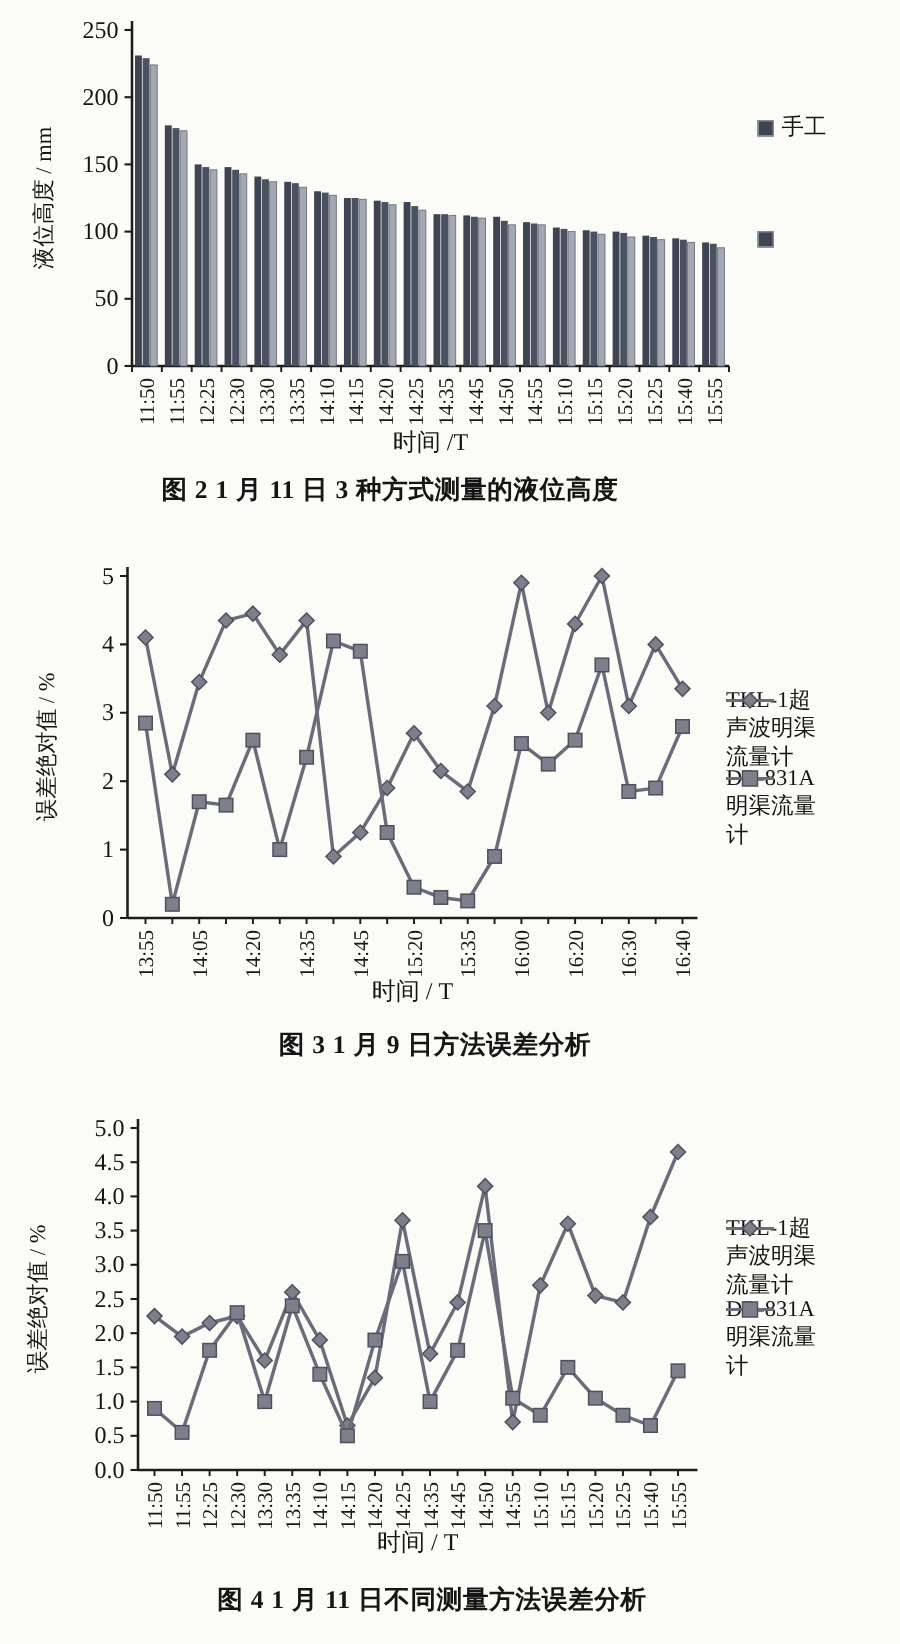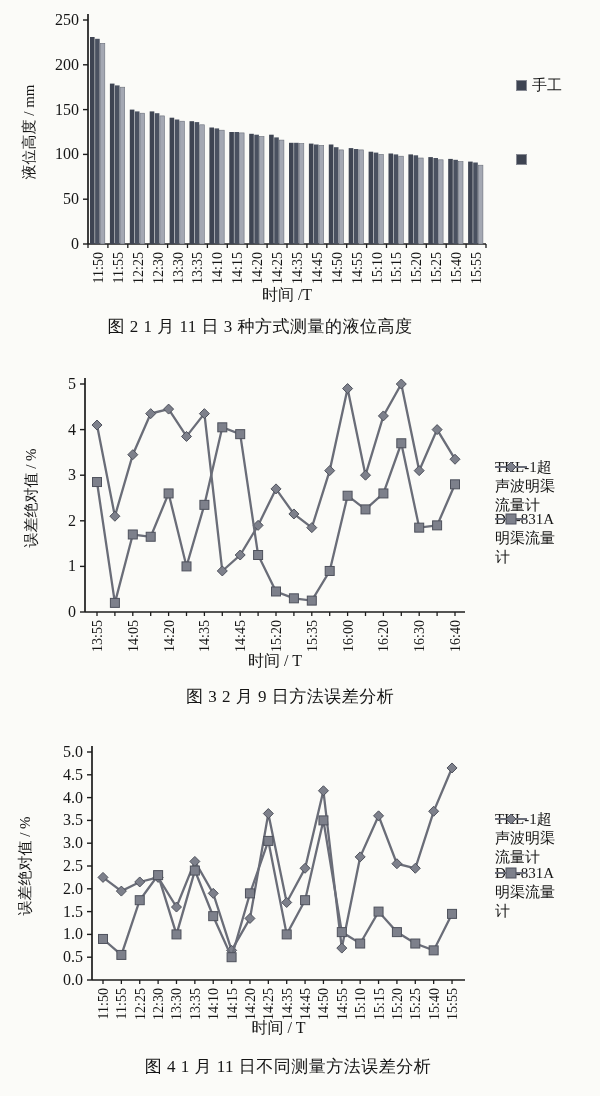--- a/index.html
+++ b/index.html
@@ -1,23 +1,23 @@
 <!DOCTYPE html>
 <html><head>
 <meta charset="utf-8">
 <style>
   html,body{margin:0;padding:0;background:#ffffff;}
   .page{position:relative;width:600px;height:1096px;background:#fbfbf8;
         font-family:"Liberation Serif","DejaVu Serif",serif;color:#151515;overflow:hidden;}
   .figure{position:absolute;left:0;width:600px;}
   .figure svg{position:absolute;left:0;top:0;}
   svg text{font-family:"Liberation Serif","DejaVu Serif",serif;fill:#161616;}
-  .caption{position:absolute;text-align:center;font-weight:normal;font-size:17px;
+  .caption{position:absolute;text-align:center;font-weight:bold;font-size:17px;
            letter-spacing:.5px;line-height:22px;}
-  .legend-item{position:absolute;display:flex;align-items:flex-start;margin-left:11px;}
+  .legend-item{position:absolute;display:flex;align-items:flex-start;}
   .legend-text{font-size:15px;line-height:19px;white-space:pre-line;}
   .swatch{width:9px;height:9px;background:#3e4452;border:1px solid #878a93;
           margin:4px 5px 0 0;flex:0 0 auto;}
   .lmarker{flex:0 0 auto;margin:3px 2px 0 0;}
 </style>
 </head>
 <body>
 
 <div class="page">
 
@@ -279,21 +279,21 @@
     </div>
     <div class="legend-item" style="left:484px;top:150px">
       <svg class="lmarker" width="32" height="12">
         <line x1="0" y1="6" x2="32" y2="6" stroke="#6a6d78" stroke-width="2"></line>
         <rect x="11" y="1" width="10" height="10" fill="#7d808b" stroke="#4e515c"></rect>
       </svg>
       <span class="legend-text">DR-831A
 明渠流量
 计</span>
     </div>
-    <div class="caption" style="left:10px;top:326px;width:560px">图 3  2 月 9 日方法误差分析</div>
+    <div class="caption" style="left:10px;top:326px;width:560px">图 3  1 月 9 日方法误差分析</div>
   </section>
 
   <section class="figure" style="top:720px;height:376px">
     <svg id="c2" width="600" height="376">
         <g>
           <line x1="92" y1="26" x2="92" y2="260" stroke="#1c1c1c" stroke-width="1.7"></line>
           <line x1="92" y1="260" x2="465" y2="260" stroke="#1c1c1c" stroke-width="1.7"></line>
           <line x1="87" y1="260" x2="92" y2="260" stroke="#1c1c1c" stroke-width="1.4"></line>
           <text x="83" y="265" font-size="16" text-anchor="end">0.0</text>
           <line x1="87" y1="237.2" x2="92" y2="237.2" stroke="#1c1c1c" stroke-width="1.4"></line>

